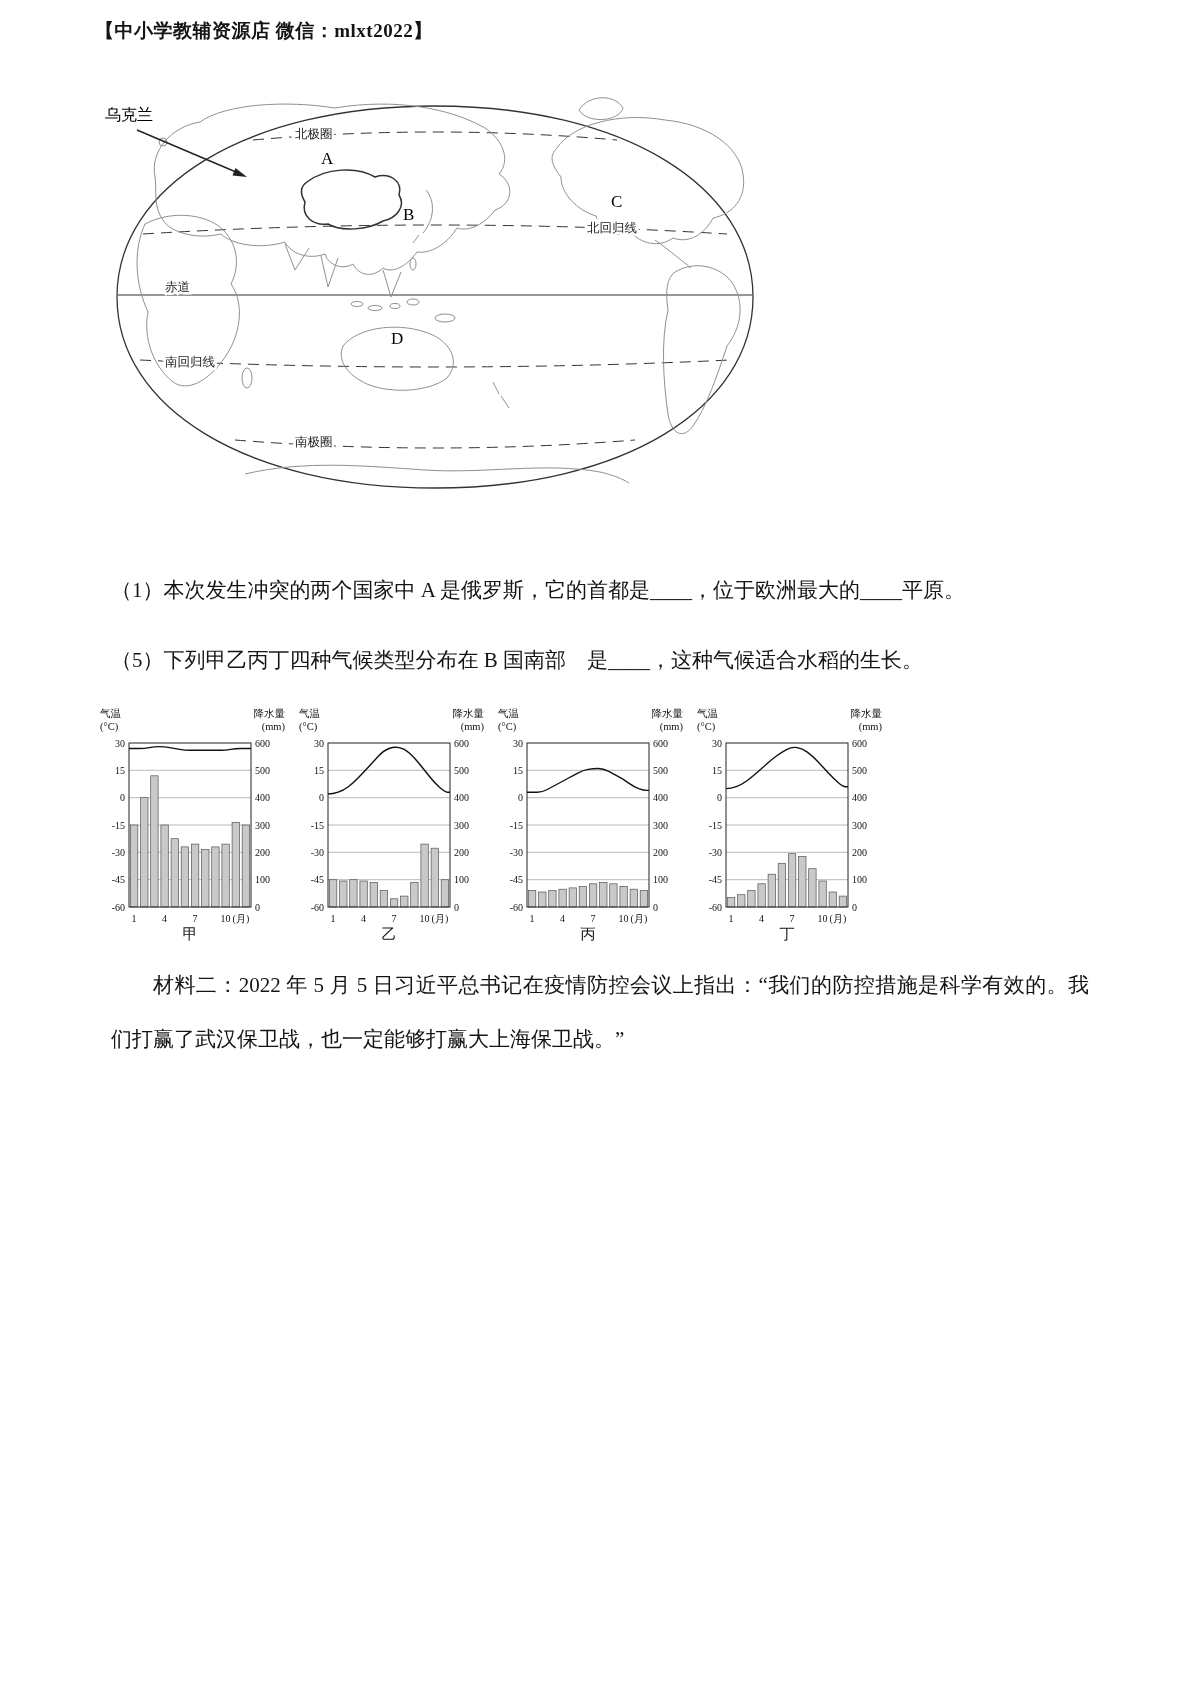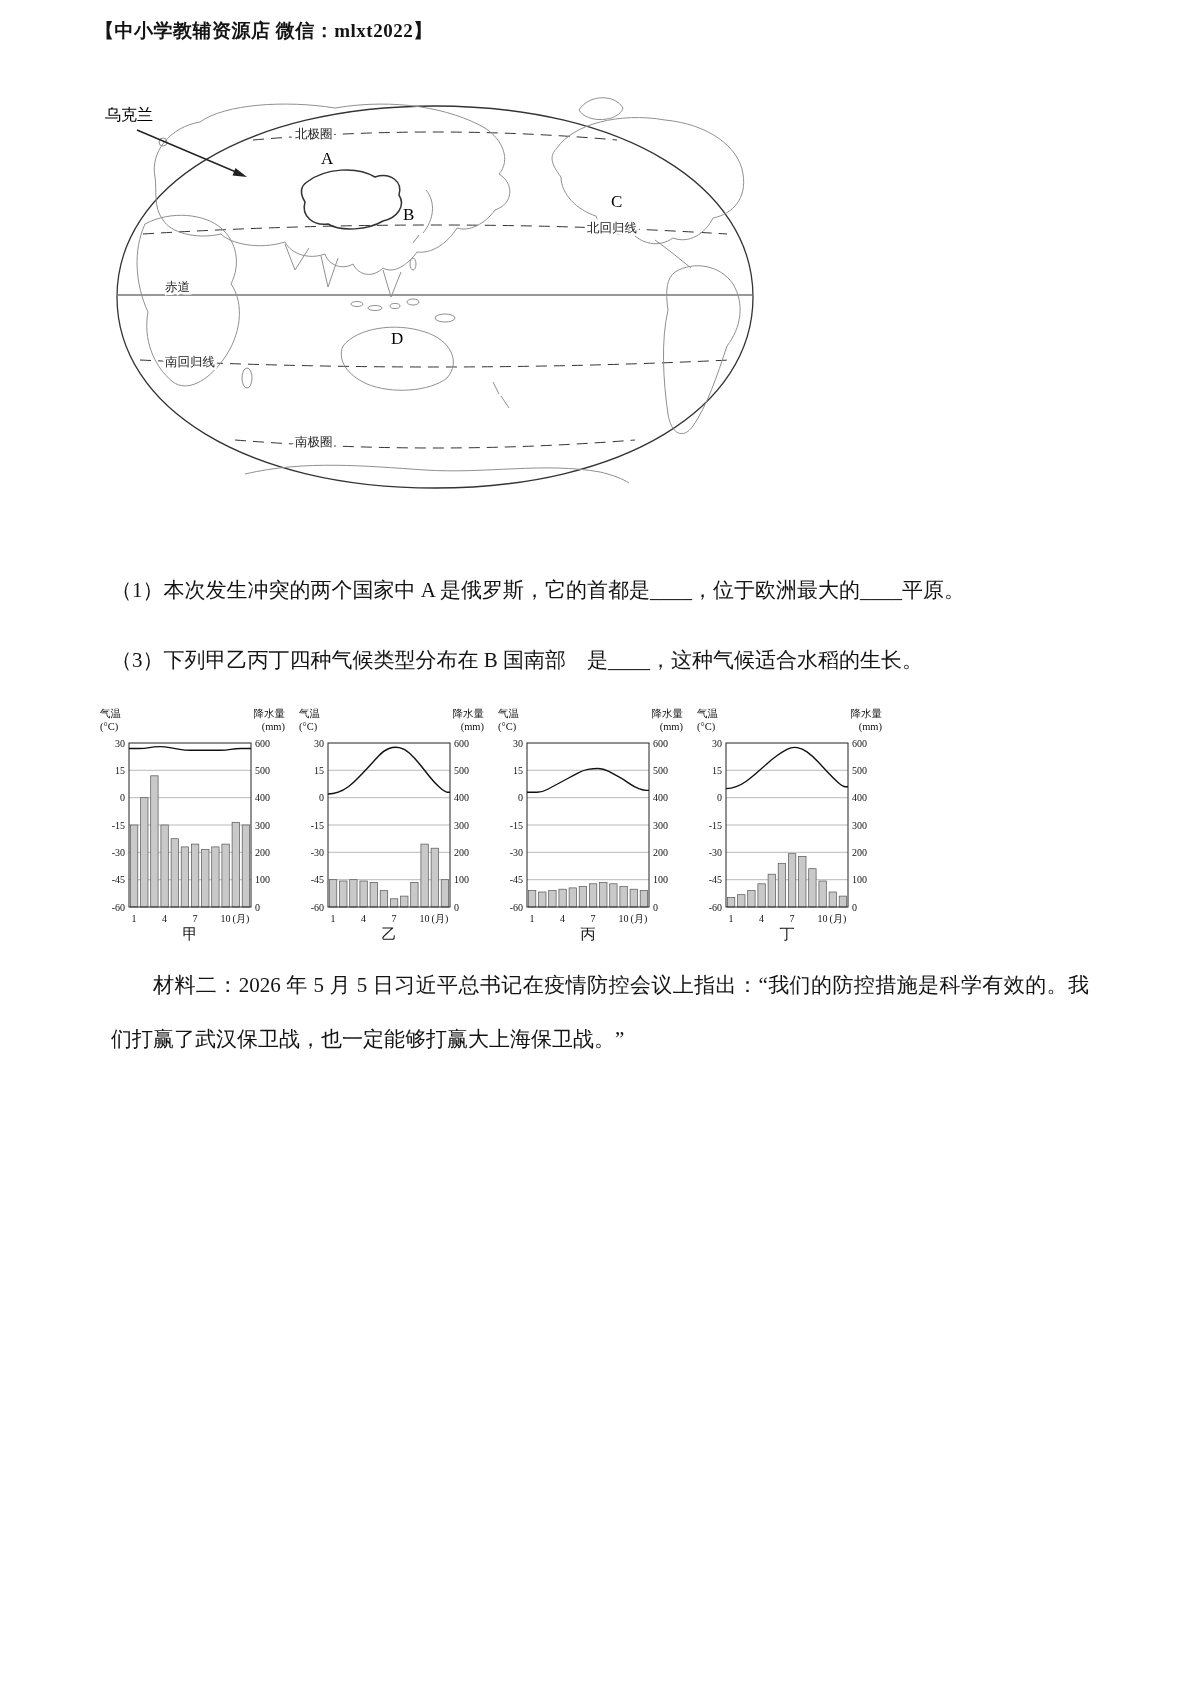--- a/index.html
+++ b/index.html
@@ -83,21 +83,21 @@
 
       <g>
         <text x="10" y="38" font-size="16" fill="#000">乌克兰</text>
         <line x1="42" y1="48" x2="141" y2="90" stroke="#222" stroke-width="1.4"></line>
         <polygon points="152,95 137.5,93.5 140.5,86.1" fill="#222"></polygon>
       </g>
     </svg>
   </figure>
 
   <p class="q">（1）本次发生冲突的两个国家中 A 是俄罗斯，它的首都是____，位于欧洲最大的____平原。</p>
-  <p class="q">（3）下列甲乙丙丁四种气候类型分布在 B 国南部　是____，这种气候适合水稻的生长。</p>
+  <p class="q">（5）下列甲乙丙丁四种气候类型分布在 B 国南部　是____，这种气候适合水稻的生长。</p>
 
   <div class="charts">
     <div class="chart">
         <svg width="195" height="240" viewBox="0 0 195 240">
           <text x="5" y="14" text-anchor="start" font-size="10.5" fill="#111">气温</text>
           <text x="5" y="27" text-anchor="start" font-size="10.5" fill="#111">(°C)</text>
           <text x="190" y="14" text-anchor="end" font-size="10.5" fill="#111">降水量</text>
           <text x="190" y="27" text-anchor="end" font-size="10.5" fill="#111">(mm)</text>
           <text x="30" y="43.5" text-anchor="end" font-size="10" fill="#111">30</text>
           <line x1="34" y1="67.3" x2="156" y2="67.3" stroke="#8a8a8a" stroke-width="0.6"></line>
@@ -284,15 +284,15 @@
           <text x="39.1" y="219" text-anchor="middle" font-size="10" fill="#111">1</text>
           <text x="69.6" y="219" text-anchor="middle" font-size="10" fill="#111">4</text>
           <text x="100.1" y="219" text-anchor="middle" font-size="10" fill="#111">7</text>
           <text x="130.6" y="219" text-anchor="middle" font-size="10" fill="#111">10</text>
           <text x="137.6" y="219" text-anchor="start" font-size="10" fill="#111">(月)</text>
           <text x="95" y="236" text-anchor="middle" font-size="15" fill="#111">丁</text>
         </svg>
       </div>
   </div>
 
-  <p class="q indent">材料二：2026 年 5 月 5 日习近平总书记在疫情防控会议上指出：“我们的防控措施是科学有效的。我们打赢了武汉保卫战，也一定能够打赢大上海保卫战。”</p>
+  <p class="q indent">材料二：2022 年 5 月 5 日习近平总书记在疫情防控会议上指出：“我们的防控措施是科学有效的。我们打赢了武汉保卫战，也一定能够打赢大上海保卫战。”</p>
 
 </div>
 
 </body></html>

